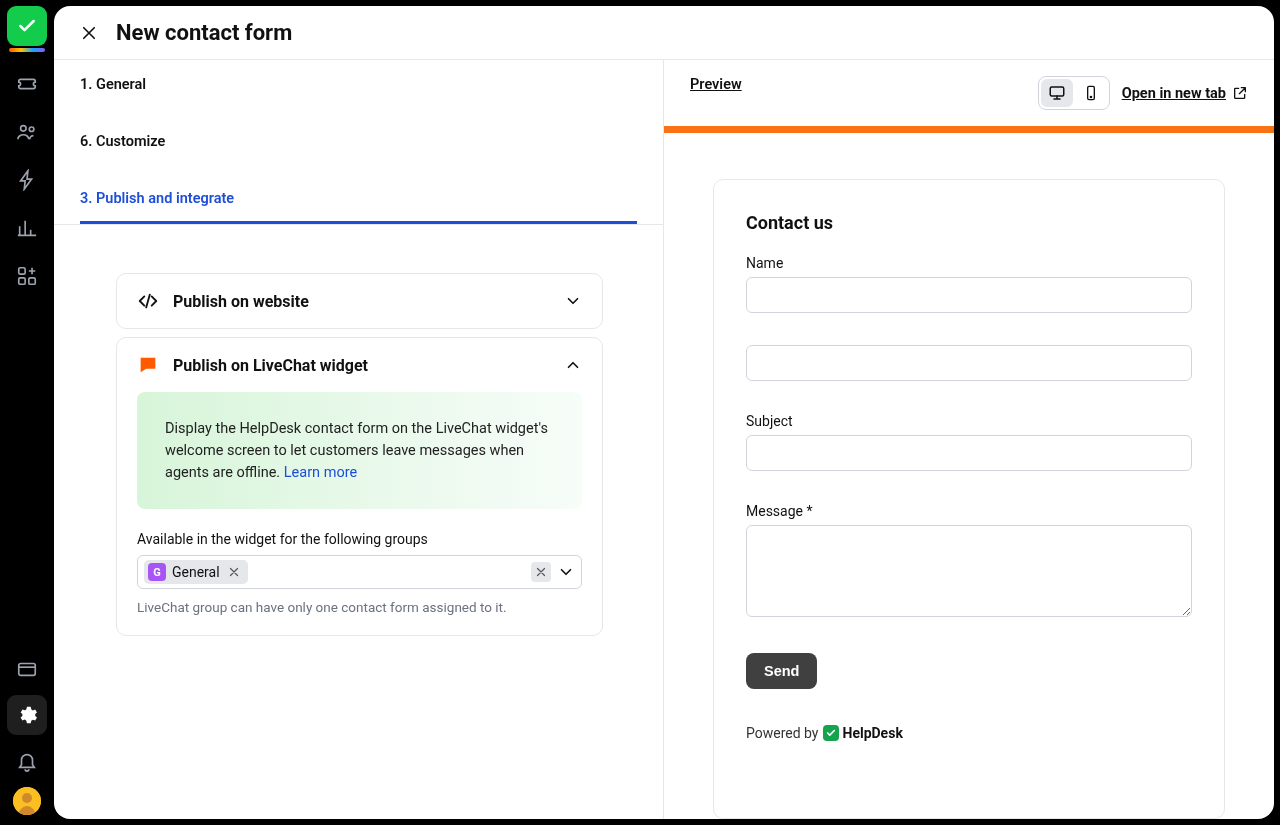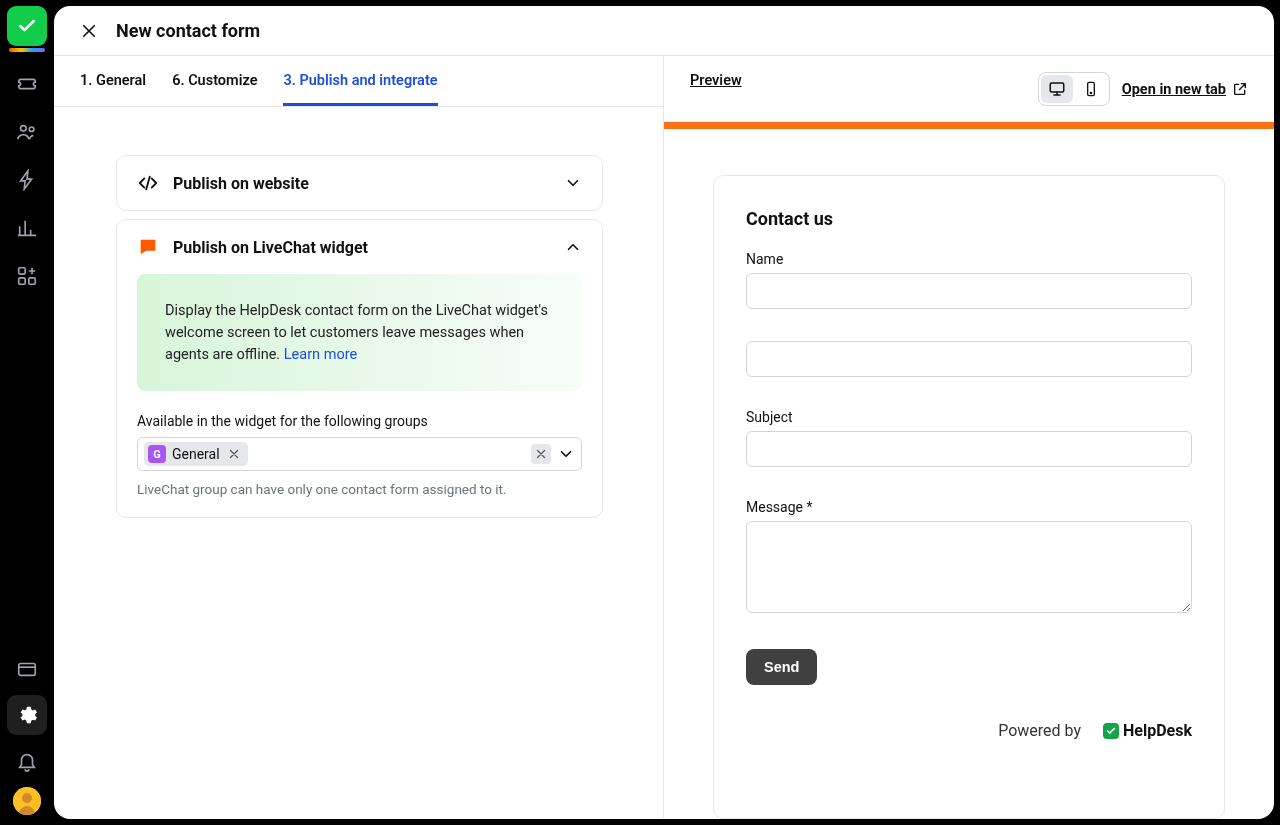--- a/index.html
+++ b/index.html
@@ -104,41 +104,42 @@
     align-items: center;
     gap: 18px;
     padding: 14px 26px;
     border-bottom: 1px solid #e5e7eb;
   }
   .close-btn {
     cursor: pointer;
     color: #111;
   }
   .panel-title {
-    font-size: 18px;
+    font-size: 22px;
     font-weight: 700;
   }
   .panel-body {
     display: flex;
     flex: 1;
     min-height: 0;
   }
   .left-col {
     width: 610px;
     border-right: 1px solid #e5e7eb;
     display: flex;
     flex-direction: column;
   }
   .tabs {
     display: flex;
     gap: 26px;
     padding: 16px 26px 0 26px;
     border-bottom: 1px solid #e5e7eb;
     font-size: 14.5px;
     font-weight: 600;
+    flex-direction: column;
   }
   .tab {
     padding-bottom: 14px;
     color: #111;
     cursor: pointer;
   }
   .tab.active {
     color: #1d4ed8;
     border-bottom: 3px solid #1d4ed8;
   }
@@ -313,26 +314,26 @@
     border: none;
     border-radius: 8px;
     padding: 10px 18px;
     font-size: 14.5px;
     font-weight: 600;
     cursor: pointer;
   }
   .powered {
     margin-top: 36px;
     text-align: center;
-    font-size: 16px;
+    font-size: 14px;
     color: #333;
     display:flex;
     align-items:center;
-    justify-content:flex-end;
-    gap:22px;
+    justify-content:flex-start;
+    gap:4px;
   }
   .hd-logo {
     display:inline-flex;align-items:center;gap:4px;
     font-weight:700;color:#111;
   }
   .hd-mark {
     width:16px;height:16px;border-radius:4px;background:#14a44d;
     display:flex;align-items:center;justify-content:center;color:#fff;
   }
   svg { display:block; }

